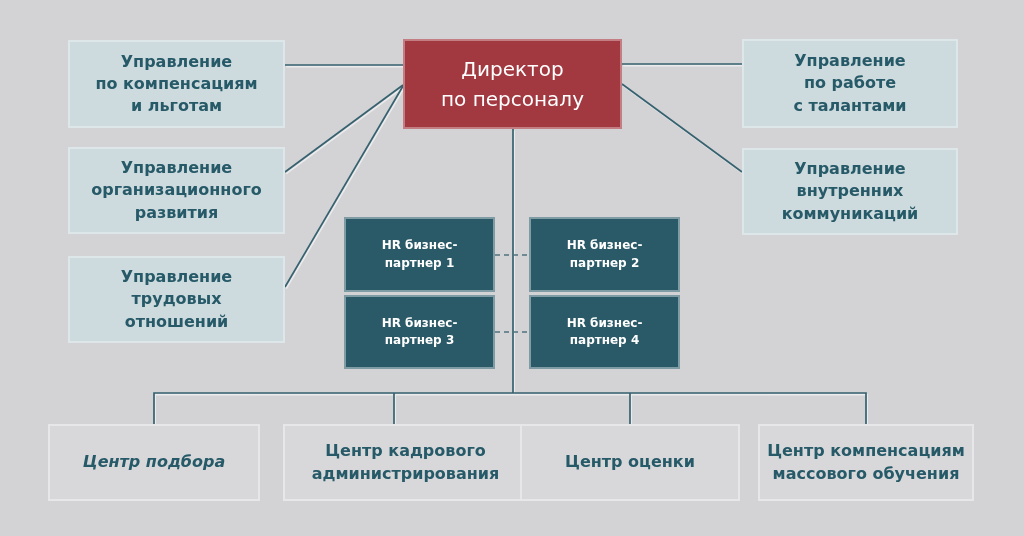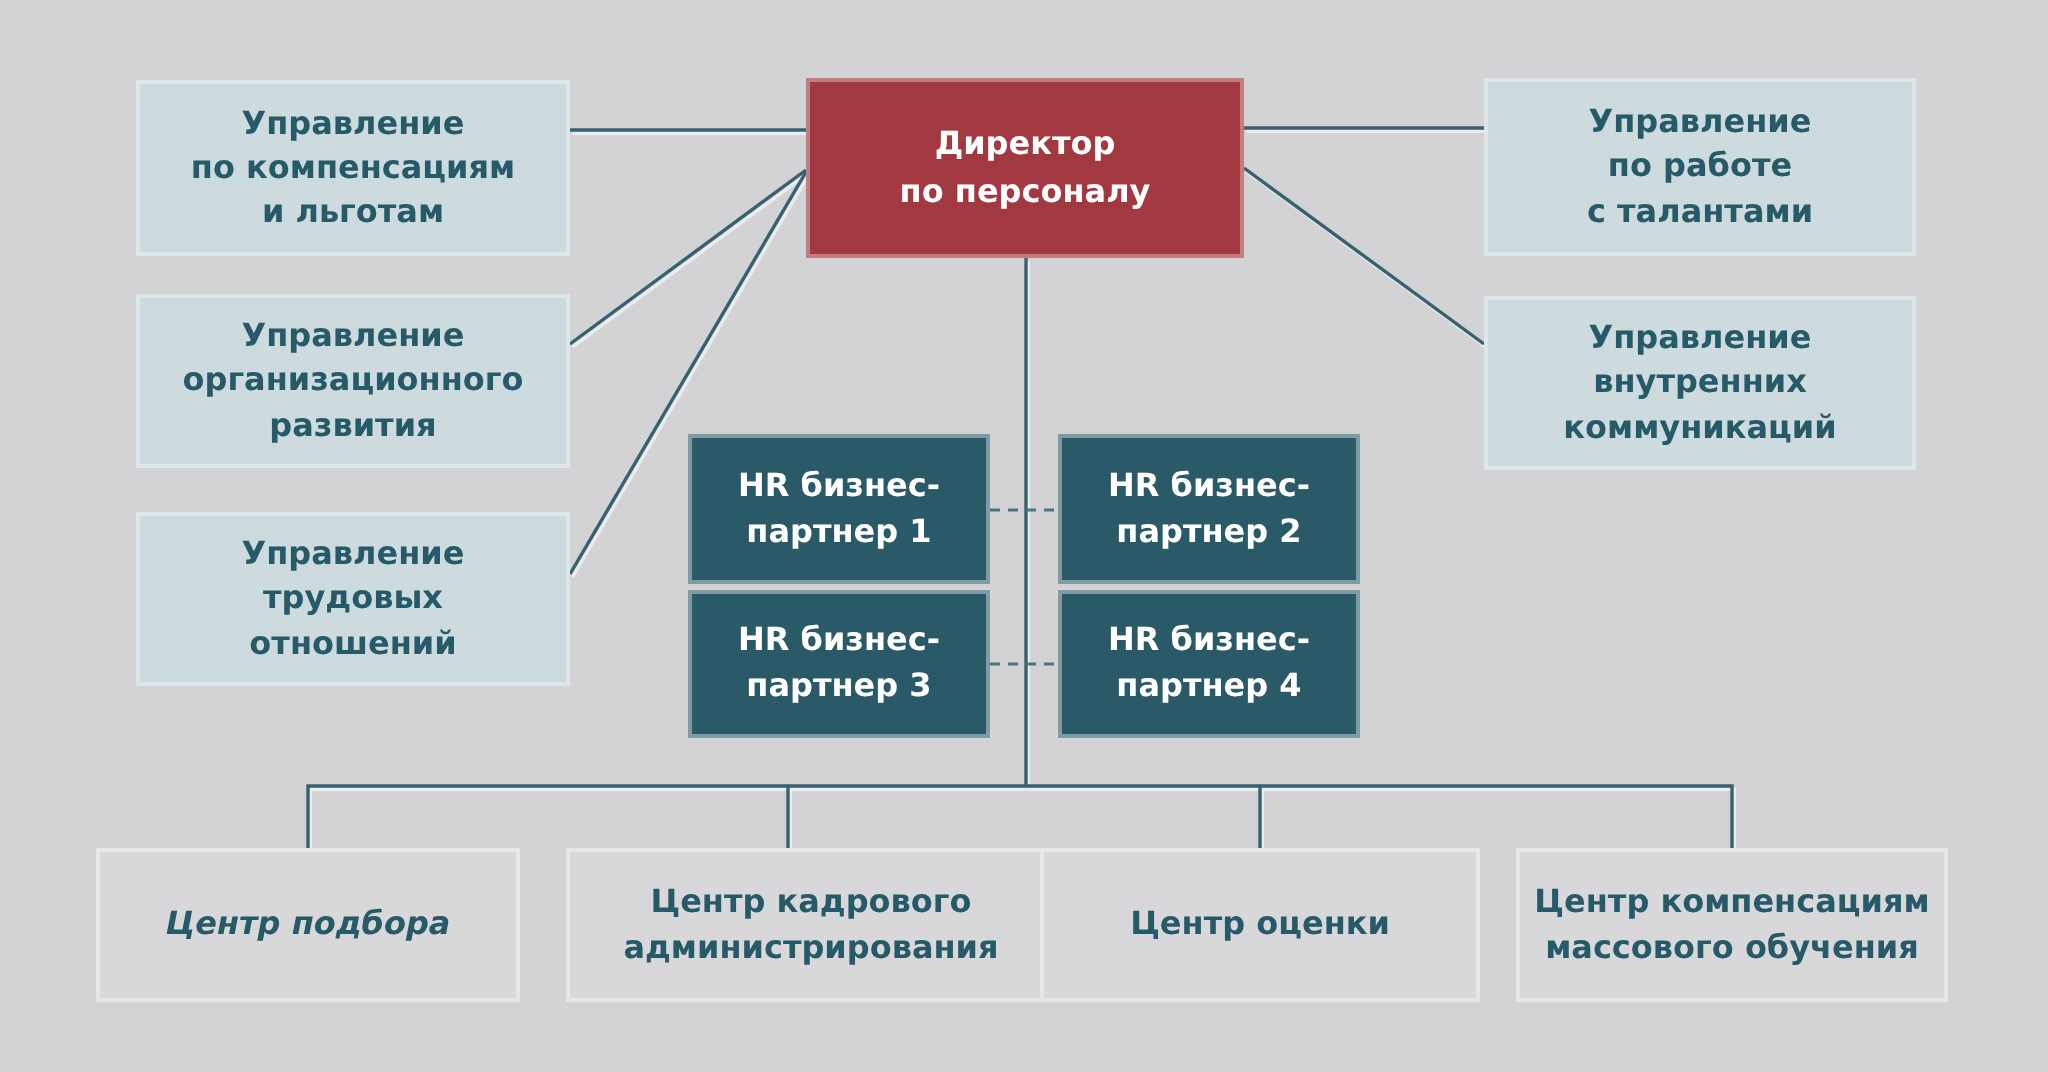--- a/index.html
+++ b/index.html
@@ -27,37 +27,37 @@
     display: flex;
     align-items: center;
     justify-content: center;
     text-align: center;
     white-space: pre-line;
     box-sizing: border-box;
   }
   .director {
     background: var(--director-bg, #a23940);
     color: var(--director-text, #ffffff);
-    font-size: 16px;
-    font-weight: bold;
+    font-size: 20px;
+    font-weight: normal;
     line-height: 1.5;
     border: 2px solid rgba(255,255,255,0.35);
   }
   .division {
     background: var(--division-bg, #cedbde);
     color: var(--division-text, #275a68);
     font-size: 16px;
     font-weight: 600;
     line-height: 1.38;
     border: 2px solid rgba(255,255,255,0.30);
   }
   .partner {
     background: var(--partner-bg, #2a5967);
     color: var(--partner-text, #ffffff);
-    font-size: 16px;
+    font-size: 12px;
     font-weight: 600;
     line-height: 1.42;
     border: 2px solid rgba(255,255,255,0.40);
   }
   .center {
     background: var(--center-bg, #d8d8da);
     color: var(--center-text, #275a68);
     font-size: 16px;
     font-weight: 600;
     line-height: 1.4;

